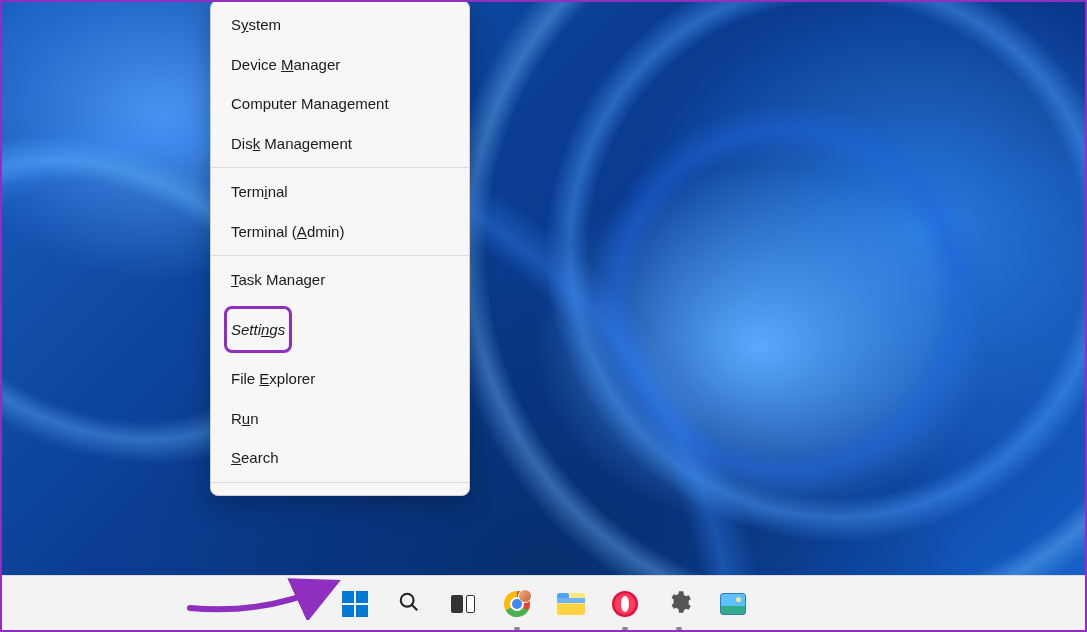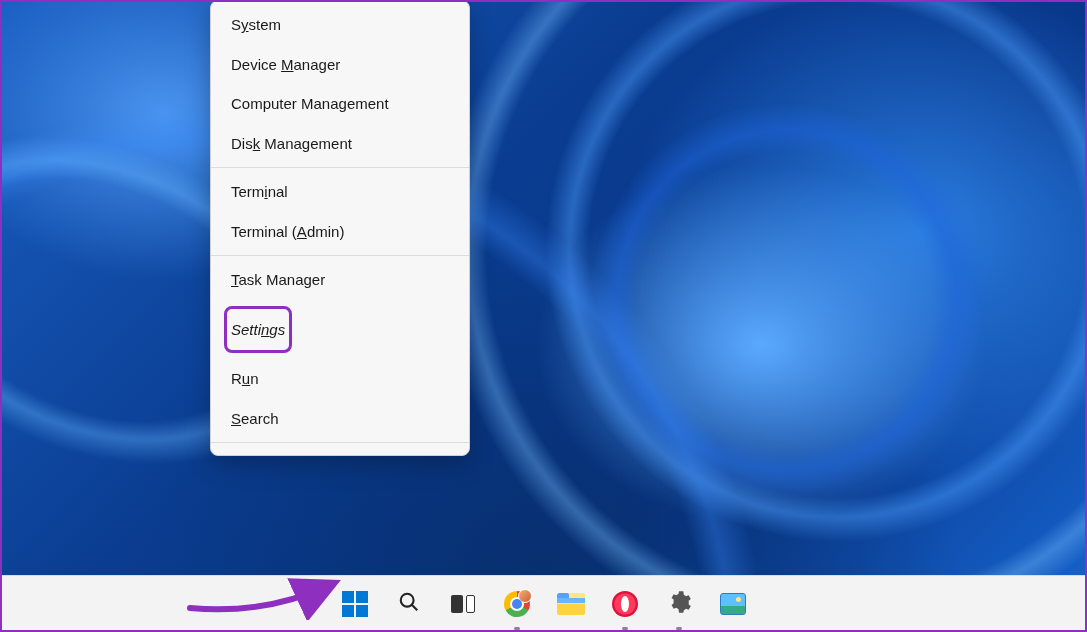--- a/index.html
+++ b/index.html
@@ -164,20 +164,23 @@
       <span>Terminal (<span class="accel">A</span>dmin)</span>
     </div>
     <div class="menu-sep"></div>
     <div class="menu-item">
       <span><span class="accel">T</span>ask Manager</span>
     </div>
     <div class="menu-item">
       <span><span class="highlight-box">Setti<span class="accel">n</span>gs</span></span>
     </div>
     <div class="menu-item">
+      <span>File <span class="accel">E</span>xplorer</span>
+    </div>
+    <div class="menu-item">
       <span>R<span class="accel">u</span>n</span>
     </div>
     <div class="menu-item">
       <span><span class="accel">S</span>earch</span>
     </div>
     <div class="menu-sep"></div>
   </div>
 
 <div class="taskbar" id="taskbar">
     <div class="tb-btn">

